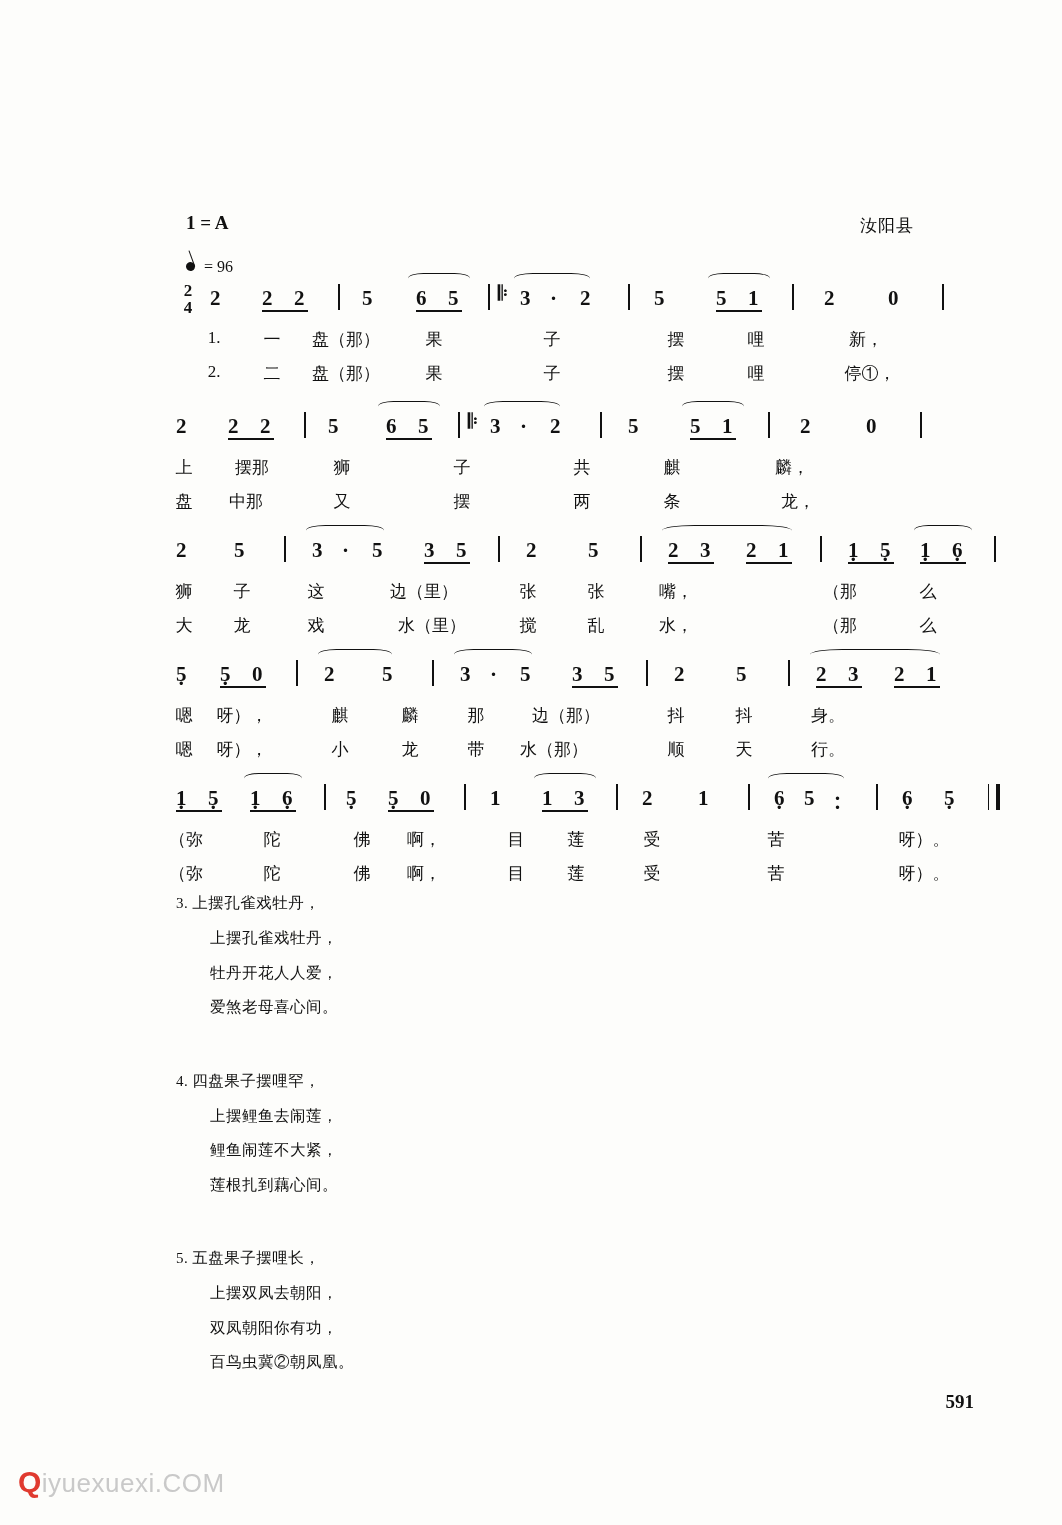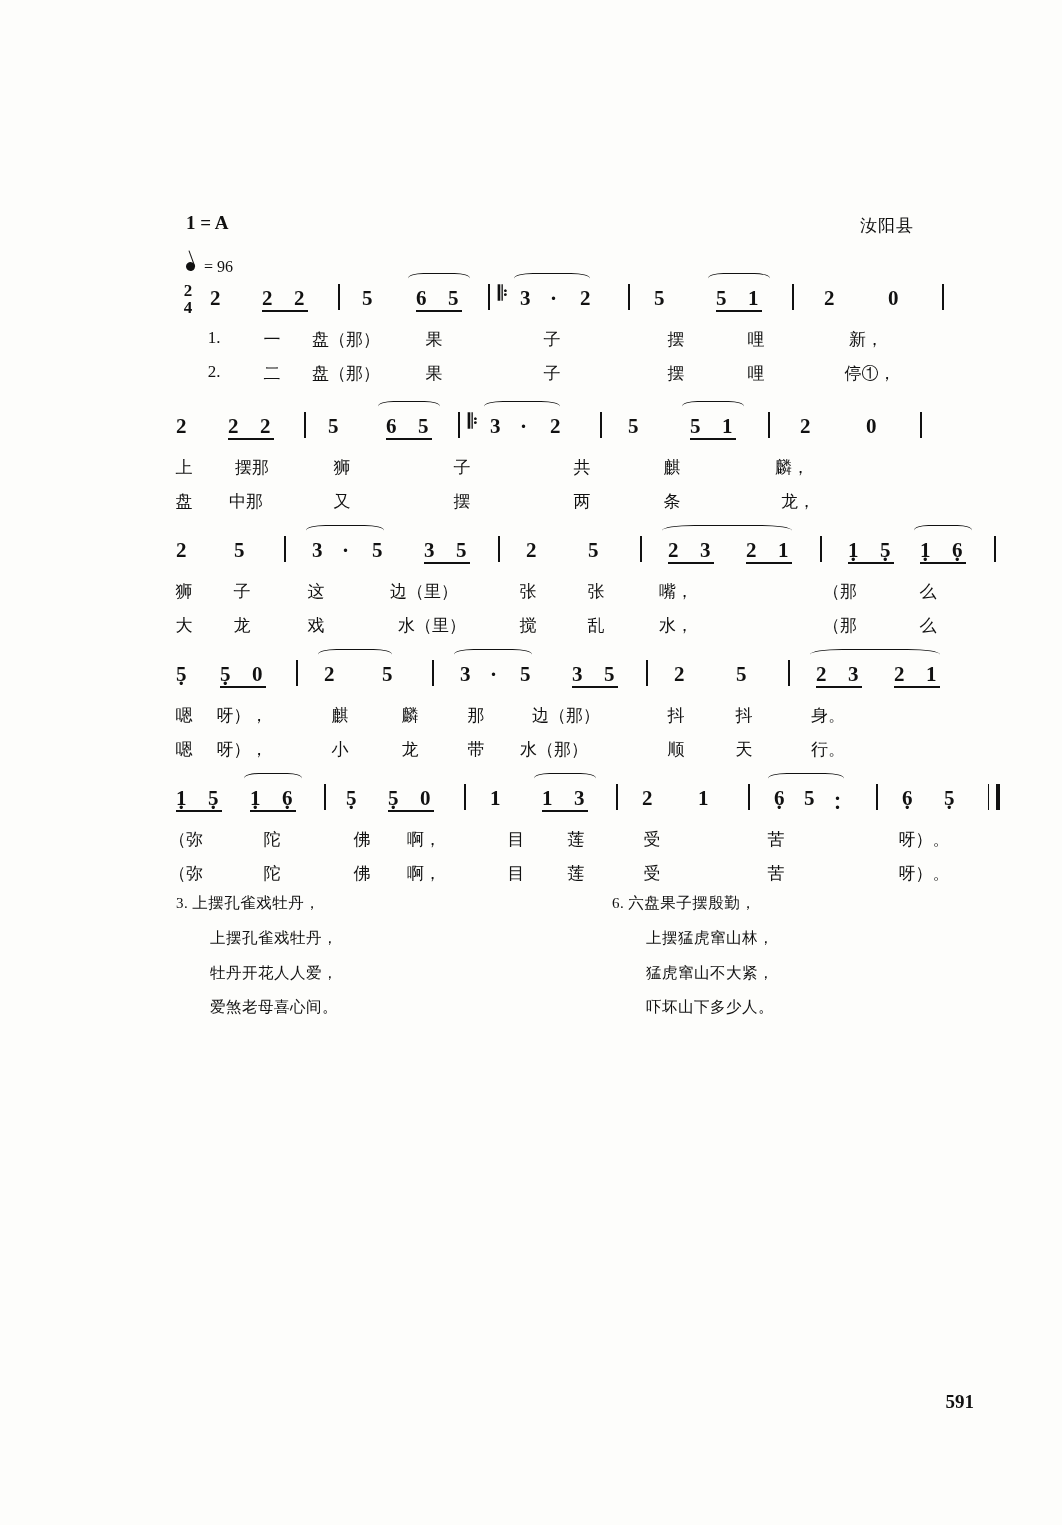--- a/index.html
+++ b/index.html
@@ -510,34 +510,41 @@
   <div class="verses">
     <div class="vcol">
 
       <div class="verse">
         <div class="vline first"><span class="vnum">3.</span><span>上摆孔雀戏牡丹，</span></div>
         <div class="vline indent">上摆孔雀戏牡丹，</div>
         <div class="vline indent">牡丹开花人人爱，</div>
         <div class="vline indent">爱煞老母喜心间。</div>
       </div>
 
-
+      <div class="verse">
+        <div class="vline first"><span class="vnum">4.</span><span>四盘果子摆哩罕，</span></div>
+        <div class="vline indent">上摆鲤鱼去闹莲，</div>
+        <div class="vline indent">鲤鱼闹莲不大紧，</div>
+        <div class="vline indent">莲根扎到藕心间。</div>
+      </div>
+
+      <div class="verse">
+        <div class="vline first"><span class="vnum">5.</span><span>五盘果子摆哩长，</span></div>
+        <div class="vline indent">上摆双凤去朝阳，</div>
+        <div class="vline indent">双凤朝阳你有功，</div>
+        <div class="vline indent">百鸟虫冀②朝凤凰。</div>
+      </div>
 
     </div>
 
     <div class="vcol">
 
-      <div class="verse">
-        <div class="vline first"><span class="vnum">6.</span><span>六盘果子摆殷勤，</span></div>
-        <div class="vline indent">上摆猛虎窜山林，</div>
-        <div class="vline indent">猛虎窜山不大紧，</div>
-        <div class="vline indent">吓坏山下多少人。</div>
-      </div>
 
 
 
     </div>
   </div>
 
   <div class="pageno">591</div>
 
+  <div class="watermark"><span class="q">Q</span><span>iyuexuexi.COM</span></div>
 
 </div>
 
 </body></html>

